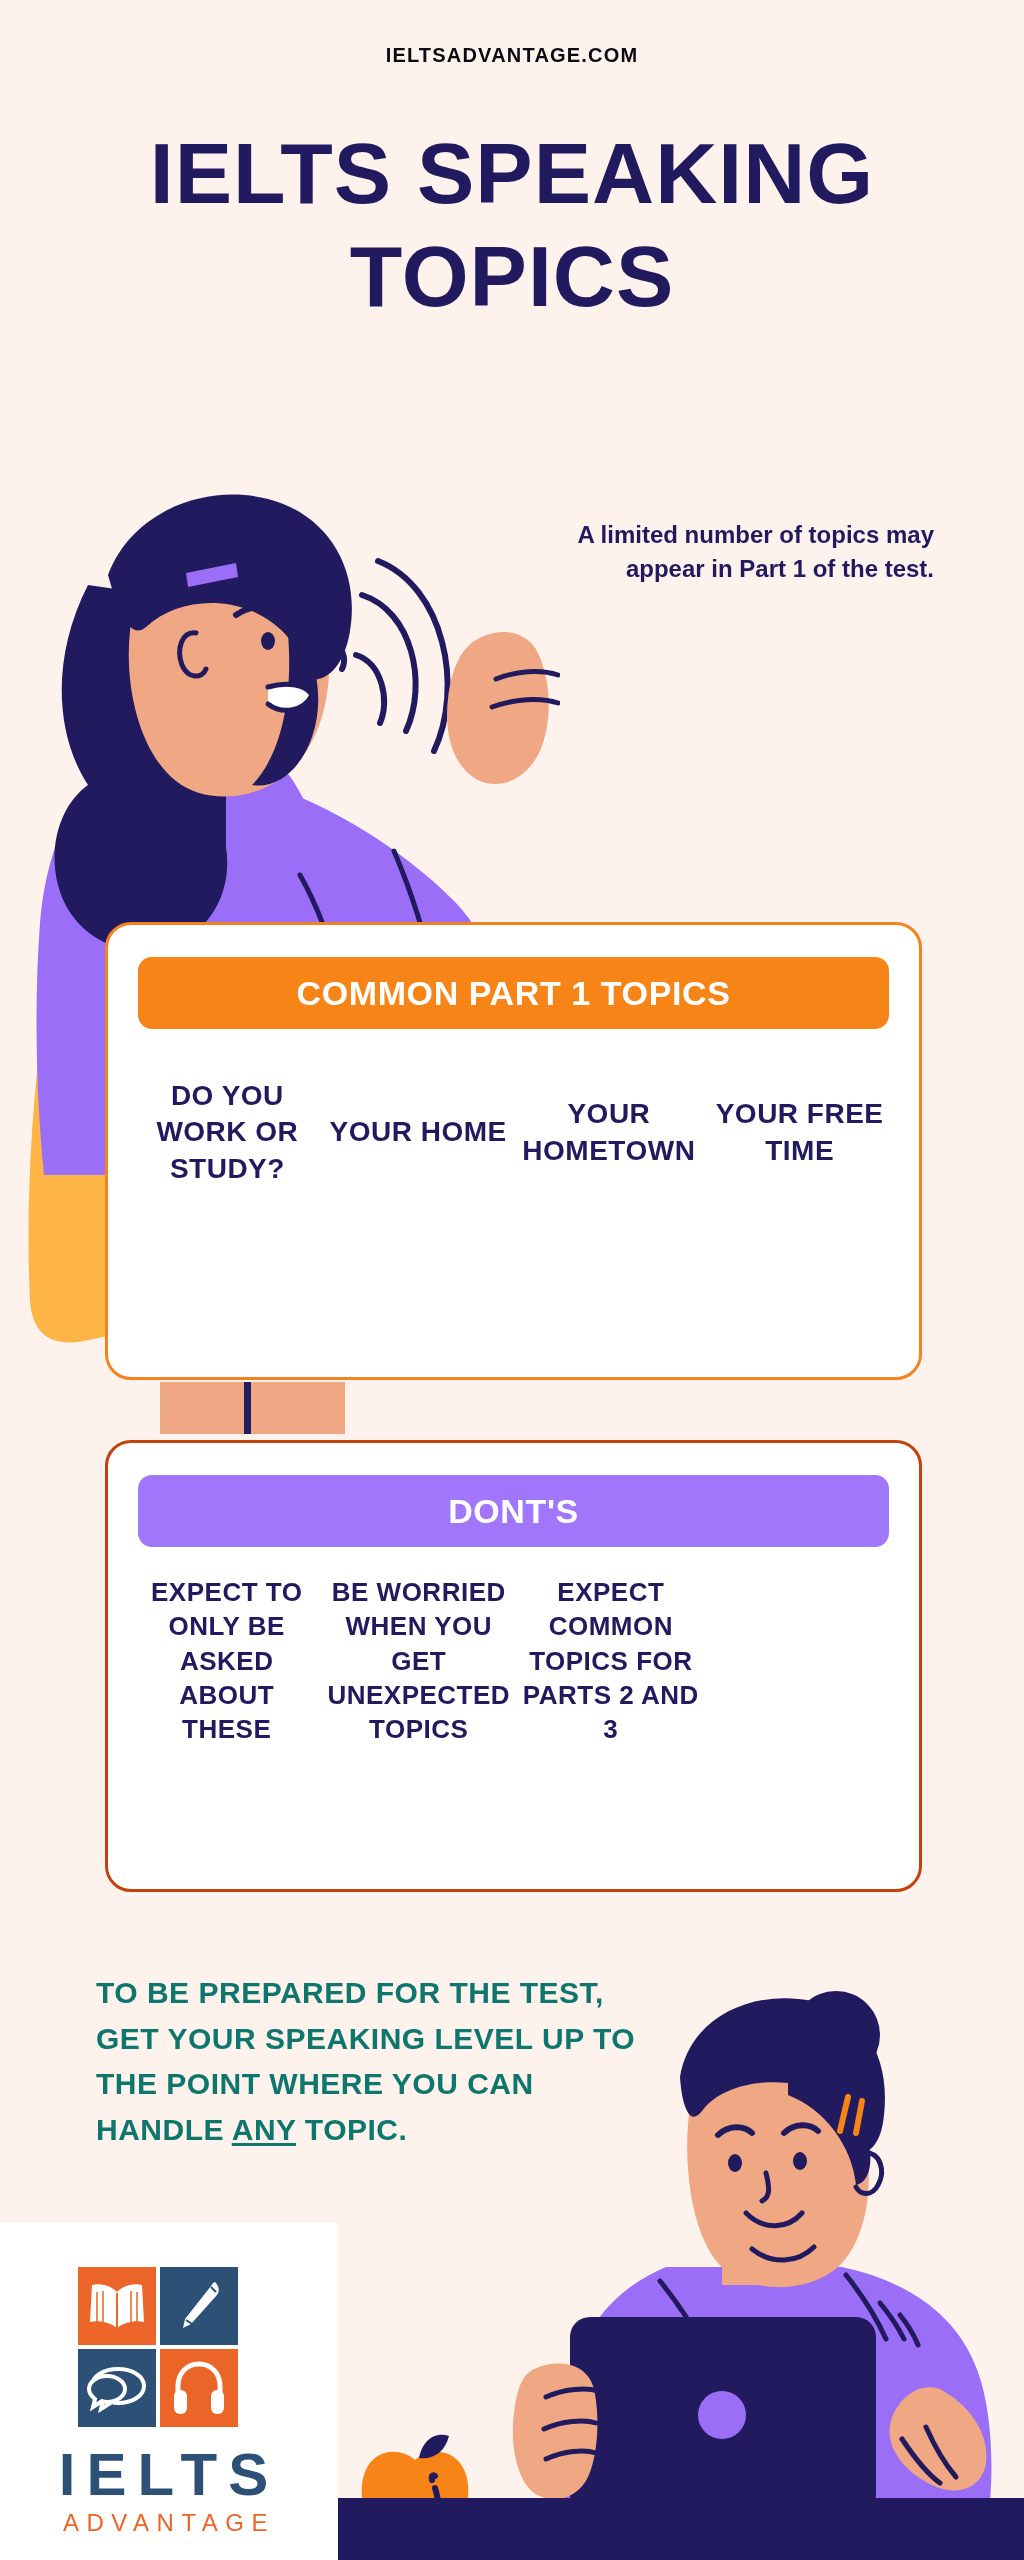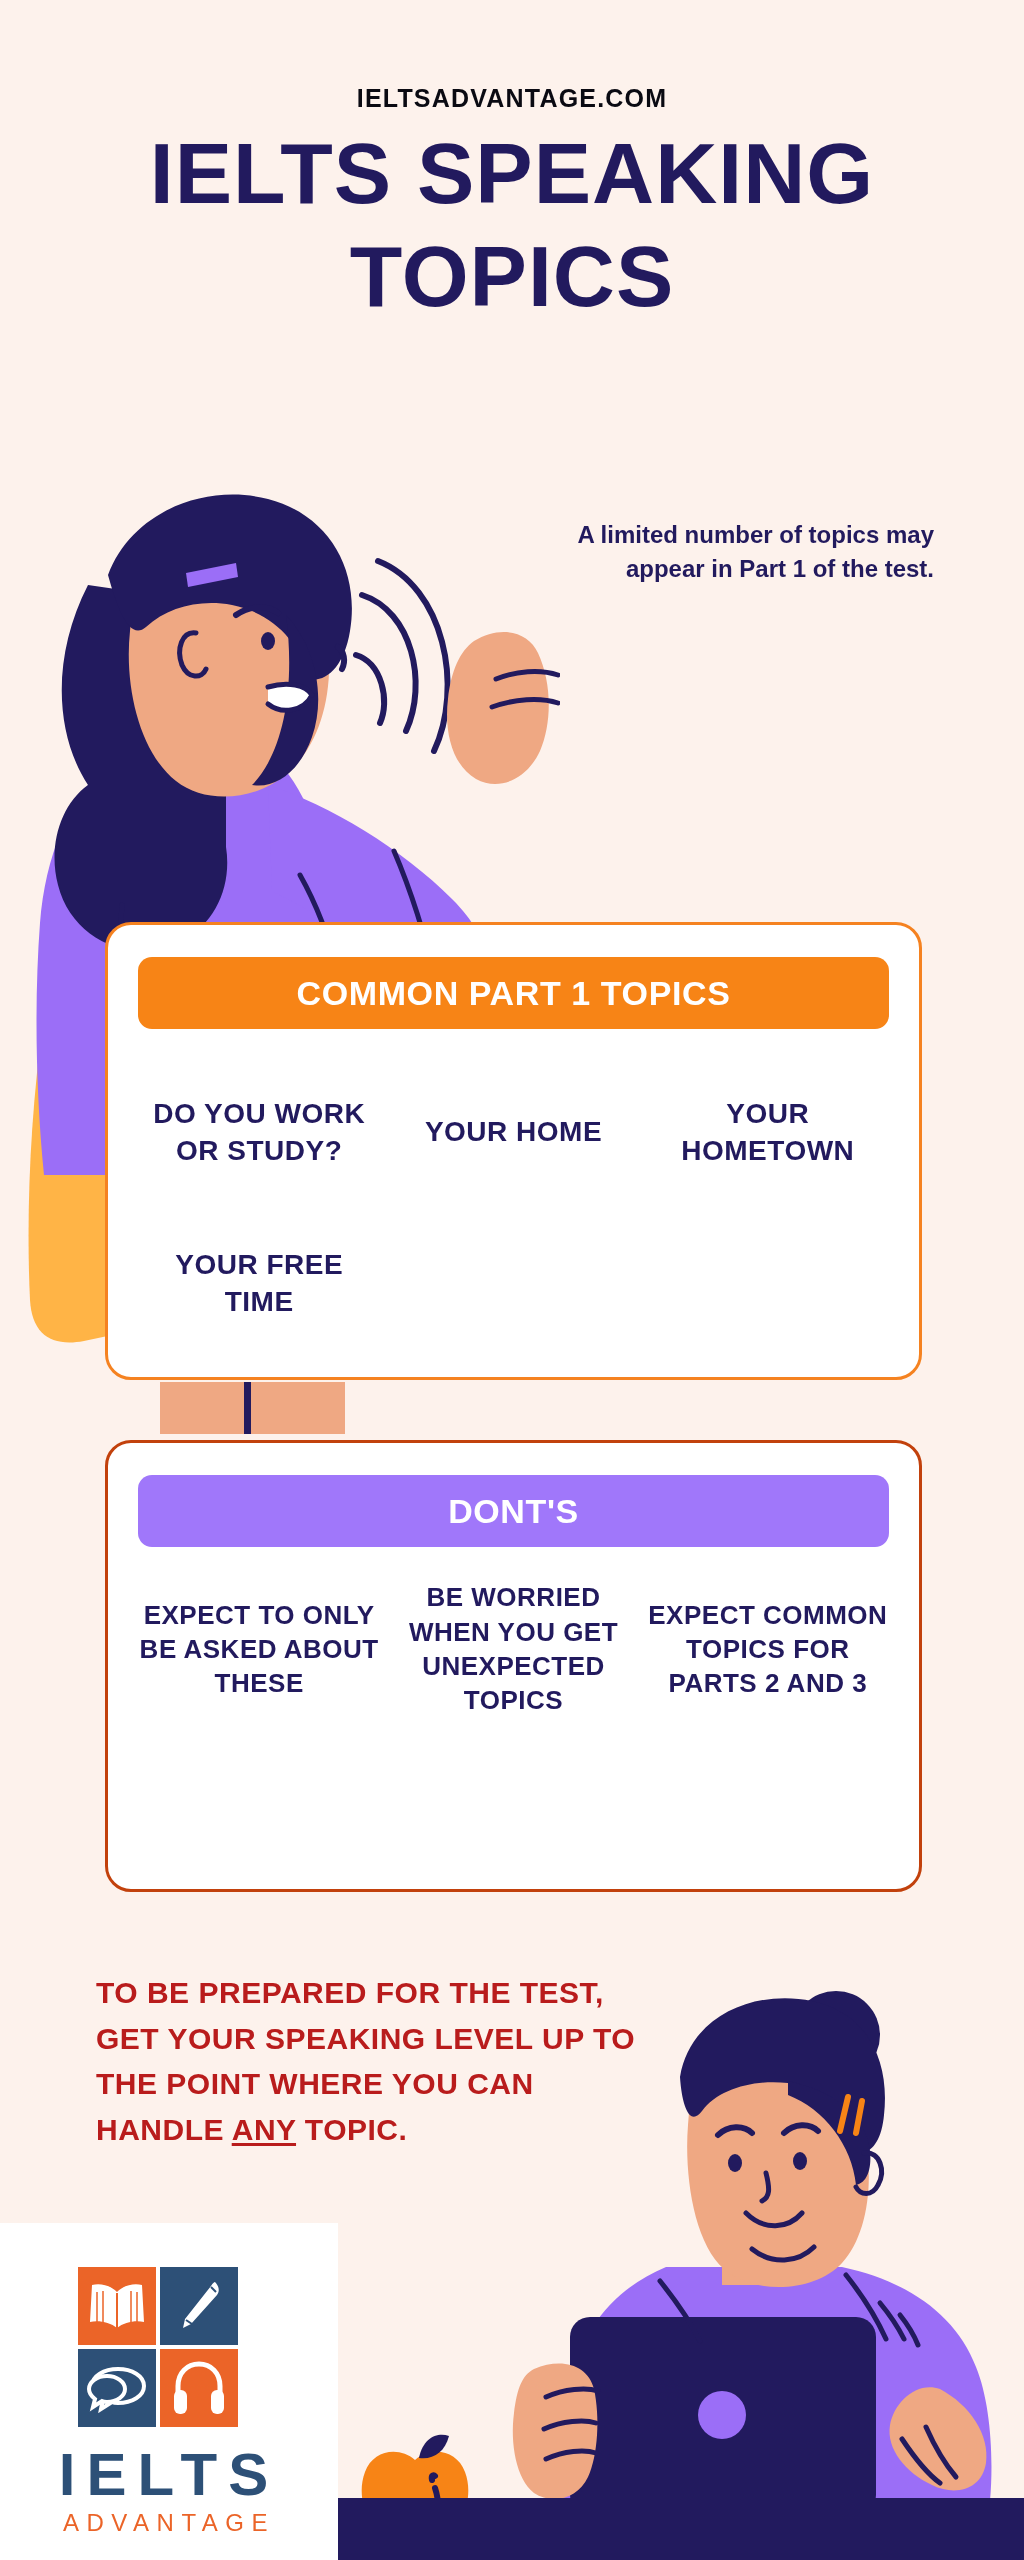--- a/index.html
+++ b/index.html
@@ -7,21 +7,21 @@
     width:1024px;height:2560px;position:relative;overflow:hidden;
     background:#FDF2EC;
     font-family:"Liberation Sans", sans-serif;
     -webkit-font-smoothing:antialiased;
   }
   .stage{position:absolute;left:0;top:0;width:1024px;height:2560px;}
 
   
   .site-url{
     position:absolute;left:0;top:44px;width:1024px;text-align:center;
-    font-size:25px;font-weight:bold;letter-spacing:1.2px;color:#0a0a12;margin-top:40px;
+    font-size:20px;font-weight:bold;letter-spacing:1.2px;color:#0a0a12;
   }
   .title{
     position:absolute;left:0;top:122px;width:1024px;text-align:center;
     color:#221A5E;font-weight:bold;font-size:86px;line-height:1.20;
     letter-spacing:1px;
   }
 
   
   .intro{
     position:absolute;left:540px;top:518px;width:394px;text-align:right;
@@ -38,34 +38,34 @@
   .card-header{
     position:absolute;left:30px;right:30px;top:32px;height:72px;border-radius:14px;
     display:flex;align-items:center;justify-content:center;
     color:#ffffff;font-weight:bold;font-size:34px;letter-spacing:.6px;
   }
   #card-common .card-header{background:#F78416;}
   #card-donts  .card-header{background:#A077FA;}
 
   .card-grid{
     position:absolute;left:24px;right:24px;top:132px;bottom:18px;
-    display:grid;grid-template-columns:1fr 1fr 1fr;grid-template-rows:1fr 1fr;
+    display:grid;grid-template-columns:1fr 1fr 1fr 1fr;grid-template-rows:1fr 1fr;
     align-items:center;justify-items:center;
   }
   .topic{
     color:#221A5E;font-weight:bold;text-align:center;
     font-size:28px;line-height:1.30;letter-spacing:.5px;
     padding:0 6px;max-width:95%;
   }
   #card-donts .topic{font-size:26px;line-height:1.32;}
 
   
   .closing{
     position:absolute;left:96px;top:1970px;width:560px;
-    color:#b91c1c;font-weight:bold;font-size:30px;line-height:1.52;
+    color:#0f766e;font-weight:bold;font-size:30px;line-height:1.52;
     letter-spacing:.5px;text-align:left;
   }
   .closing u{text-decoration:underline;text-underline-offset:3px;}
 
   
   .logo-panel{
     position:absolute;left:0;top:2223px;width:338px;height:337px;background:#ffffff;
   }
   .logo-tiles{
     position:absolute;left:78px;top:44px;width:160px;height:160px;

